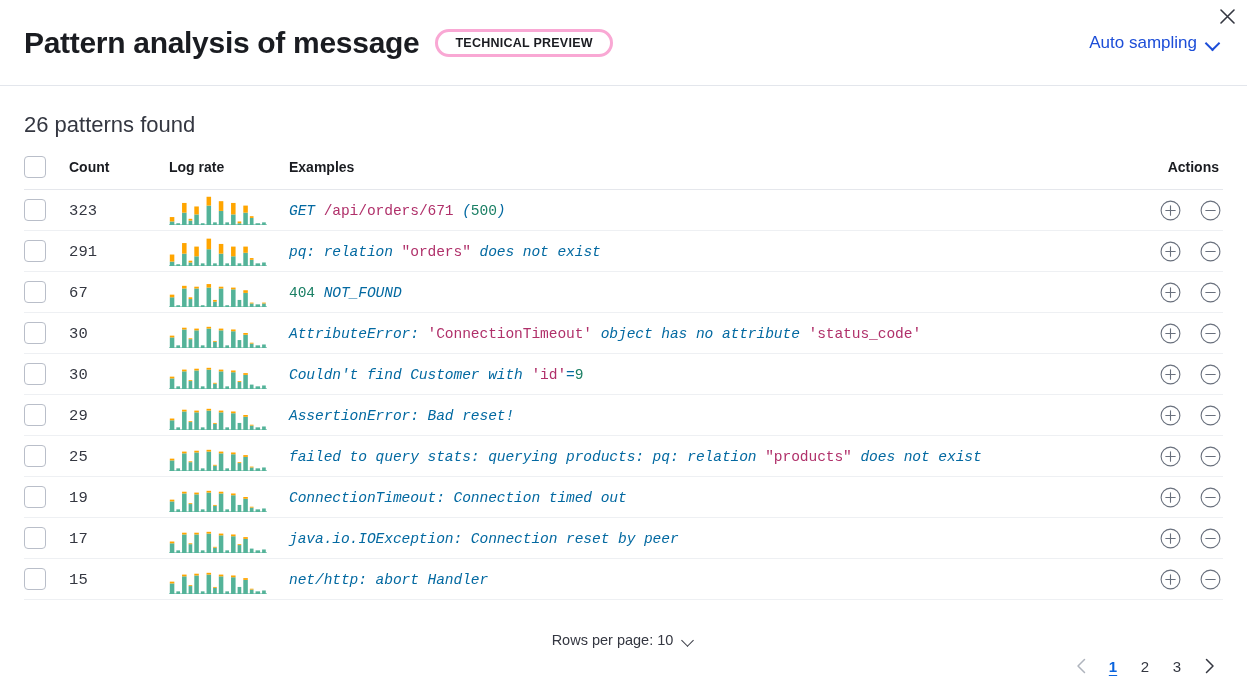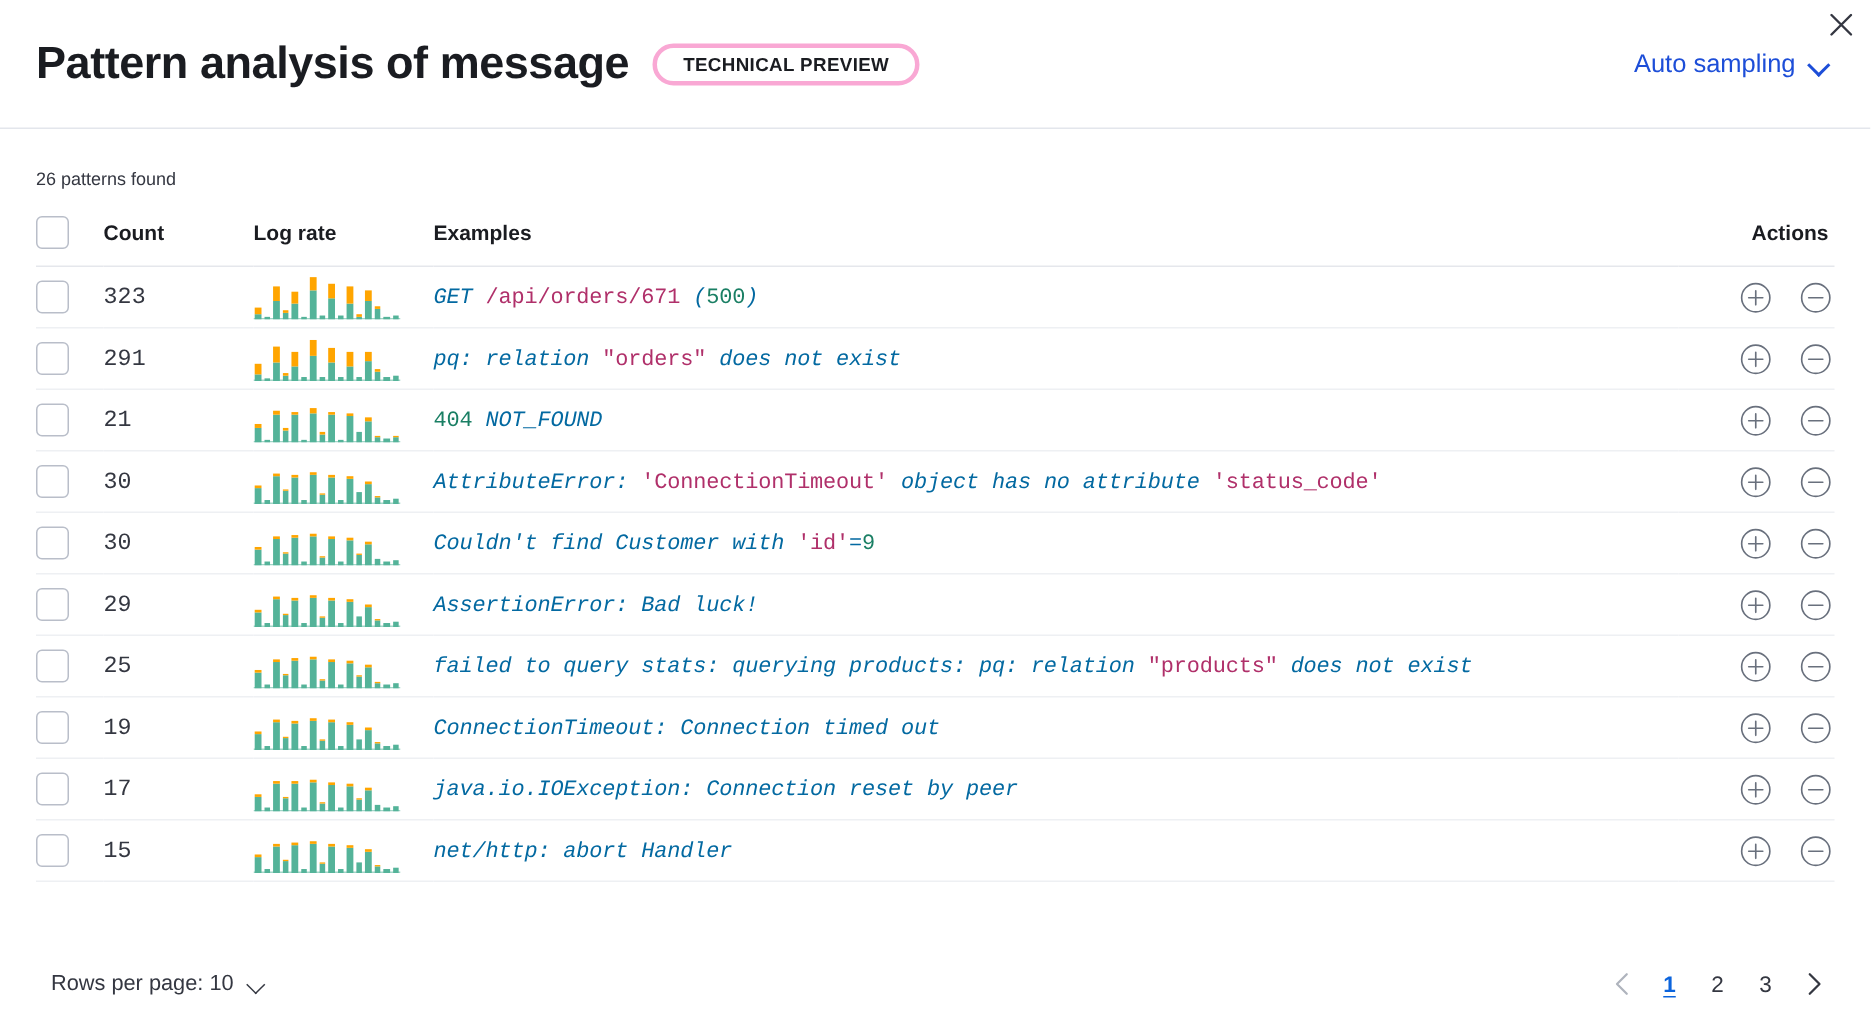--- a/index.html
+++ b/index.html
@@ -80,21 +80,21 @@
     display:flex; align-items:center; justify-content:center;
     cursor: pointer;
     color: #343741;
     background:none; border:none;
   }
   .close-btn svg { display:block; }
 
   
   .body { padding: 0 24px; }
   .patterns-found {
-    font-size: 12px;
+    font-size: 22px;
     color: #343741;
     padding: 26px 0 18px 0;
   }
 
   table.ptable {
     width: 100%;
     border-collapse: collapse;
     table-layout: fixed;
   }
   table.ptable th {
@@ -164,21 +164,21 @@
     vertical-align: middle;
   }
   .act-btn svg { display:block; }
 
   
   .footer {
     position: absolute;
     left: 0; right: 0; bottom: 0;
     height: 56px;
     padding: 0 24px;
-    display:flex; align-items:center;
+    display:flex; align-items:center;flex-direction:column;
   }
   .rows-per-page {
     display:flex; align-items:center; gap: 9px;
     font-size: 14.5px;
     color: #343741;
     cursor: pointer;
     background:none; border:none;
     font-family: inherit;
     padding: 4px 10px 4px 10px;
   }
@@ -350,21 +350,21 @@
                 <svg width="21" height="21" viewBox="0 0 21 21" aria-hidden="true">
                   <circle cx="10.5" cy="10.5" r="9.4" fill="none" stroke="currentColor" stroke-width="1.1"></circle>
                   <path d="M5.8 10.5 H15.2" stroke="currentColor" stroke-width="1.1" stroke-linecap="round"></path>
                 </svg>
               </button></td>
           </tr>
           <tr>
             <td>
               <span class="cbox"></span>
             </td>
-            <td><span class="count-val">21</span></td>
+            <td><span class="count-val">67</span></td>
             <td><span><svg class="spark" width="98" height="30" viewBox="0 0 98 30">
                   <rect x="0.80" y="20.29" width="4.53" height="9.71" fill="#54b399"></rect>
                   <rect x="0.80" y="17.65" width="4.53" height="2.65" fill="#ffa500"></rect>
                   <rect x="7.35" y="28.24" width="3.67" height="1.76" fill="#54b399"></rect>
                   <rect x="13.05" y="11.47" width="4.53" height="18.53" fill="#54b399"></rect>
                   <rect x="13.05" y="8.82" width="4.53" height="2.65" fill="#ffa500"></rect>
                   <rect x="19.60" y="22.06" width="3.67" height="7.94" fill="#54b399"></rect>
                   <rect x="19.60" y="20.29" width="3.67" height="1.76" fill="#ffa500"></rect>
                   <rect x="25.30" y="11.47" width="4.53" height="18.53" fill="#54b399"></rect>
                   <rect x="25.30" y="9.71" width="4.53" height="1.76" fill="#ffa500"></rect>
@@ -522,21 +522,21 @@
                   <rect x="62.05" y="11.47" width="4.53" height="1.76" fill="#ffa500"></rect>
                   <rect x="68.60" y="22.94" width="3.67" height="7.06" fill="#54b399"></rect>
                   <rect x="74.30" y="16.76" width="4.53" height="13.24" fill="#54b399"></rect>
                   <rect x="74.30" y="15.00" width="4.53" height="1.76" fill="#ffa500"></rect>
                   <rect x="80.85" y="25.59" width="3.67" height="4.41" fill="#54b399"></rect>
                   <rect x="80.85" y="24.71" width="3.67" height="0.88" fill="#ffa500"></rect>
                   <rect x="86.55" y="27.35" width="4.53" height="2.65" fill="#54b399"></rect>
                   <rect x="93.10" y="26.47" width="3.67" height="3.53" fill="#54b399"></rect>
                   <rect x="0" y="29" width="98" height="1" fill="#54b399" opacity="0.55"></rect>
                 </svg></span></td>
-            <td><span class="example"><span class="tok-default">AssertionError: Bad luck!</span></span></td>
+            <td><span class="example"><span class="tok-default">AssertionError: Bad reset!</span></span></td>
             <td class="actions-cell"><button class="act-btn">
                 <svg width="21" height="21" viewBox="0 0 21 21" aria-hidden="true">
                   <circle cx="10.5" cy="10.5" r="9.4" fill="none" stroke="currentColor" stroke-width="1.1"></circle>
                   <path d="M10.5 5.8 V15.2 M5.8 10.5 H15.2" stroke="currentColor" stroke-width="1.1" stroke-linecap="round"></path>
                 </svg>
               </button><button class="act-btn">
                 <svg width="21" height="21" viewBox="0 0 21 21" aria-hidden="true">
                   <circle cx="10.5" cy="10.5" r="9.4" fill="none" stroke="currentColor" stroke-width="1.1"></circle>
                   <path d="M5.8 10.5 H15.2" stroke="currentColor" stroke-width="1.1" stroke-linecap="round"></path>
                 </svg>

